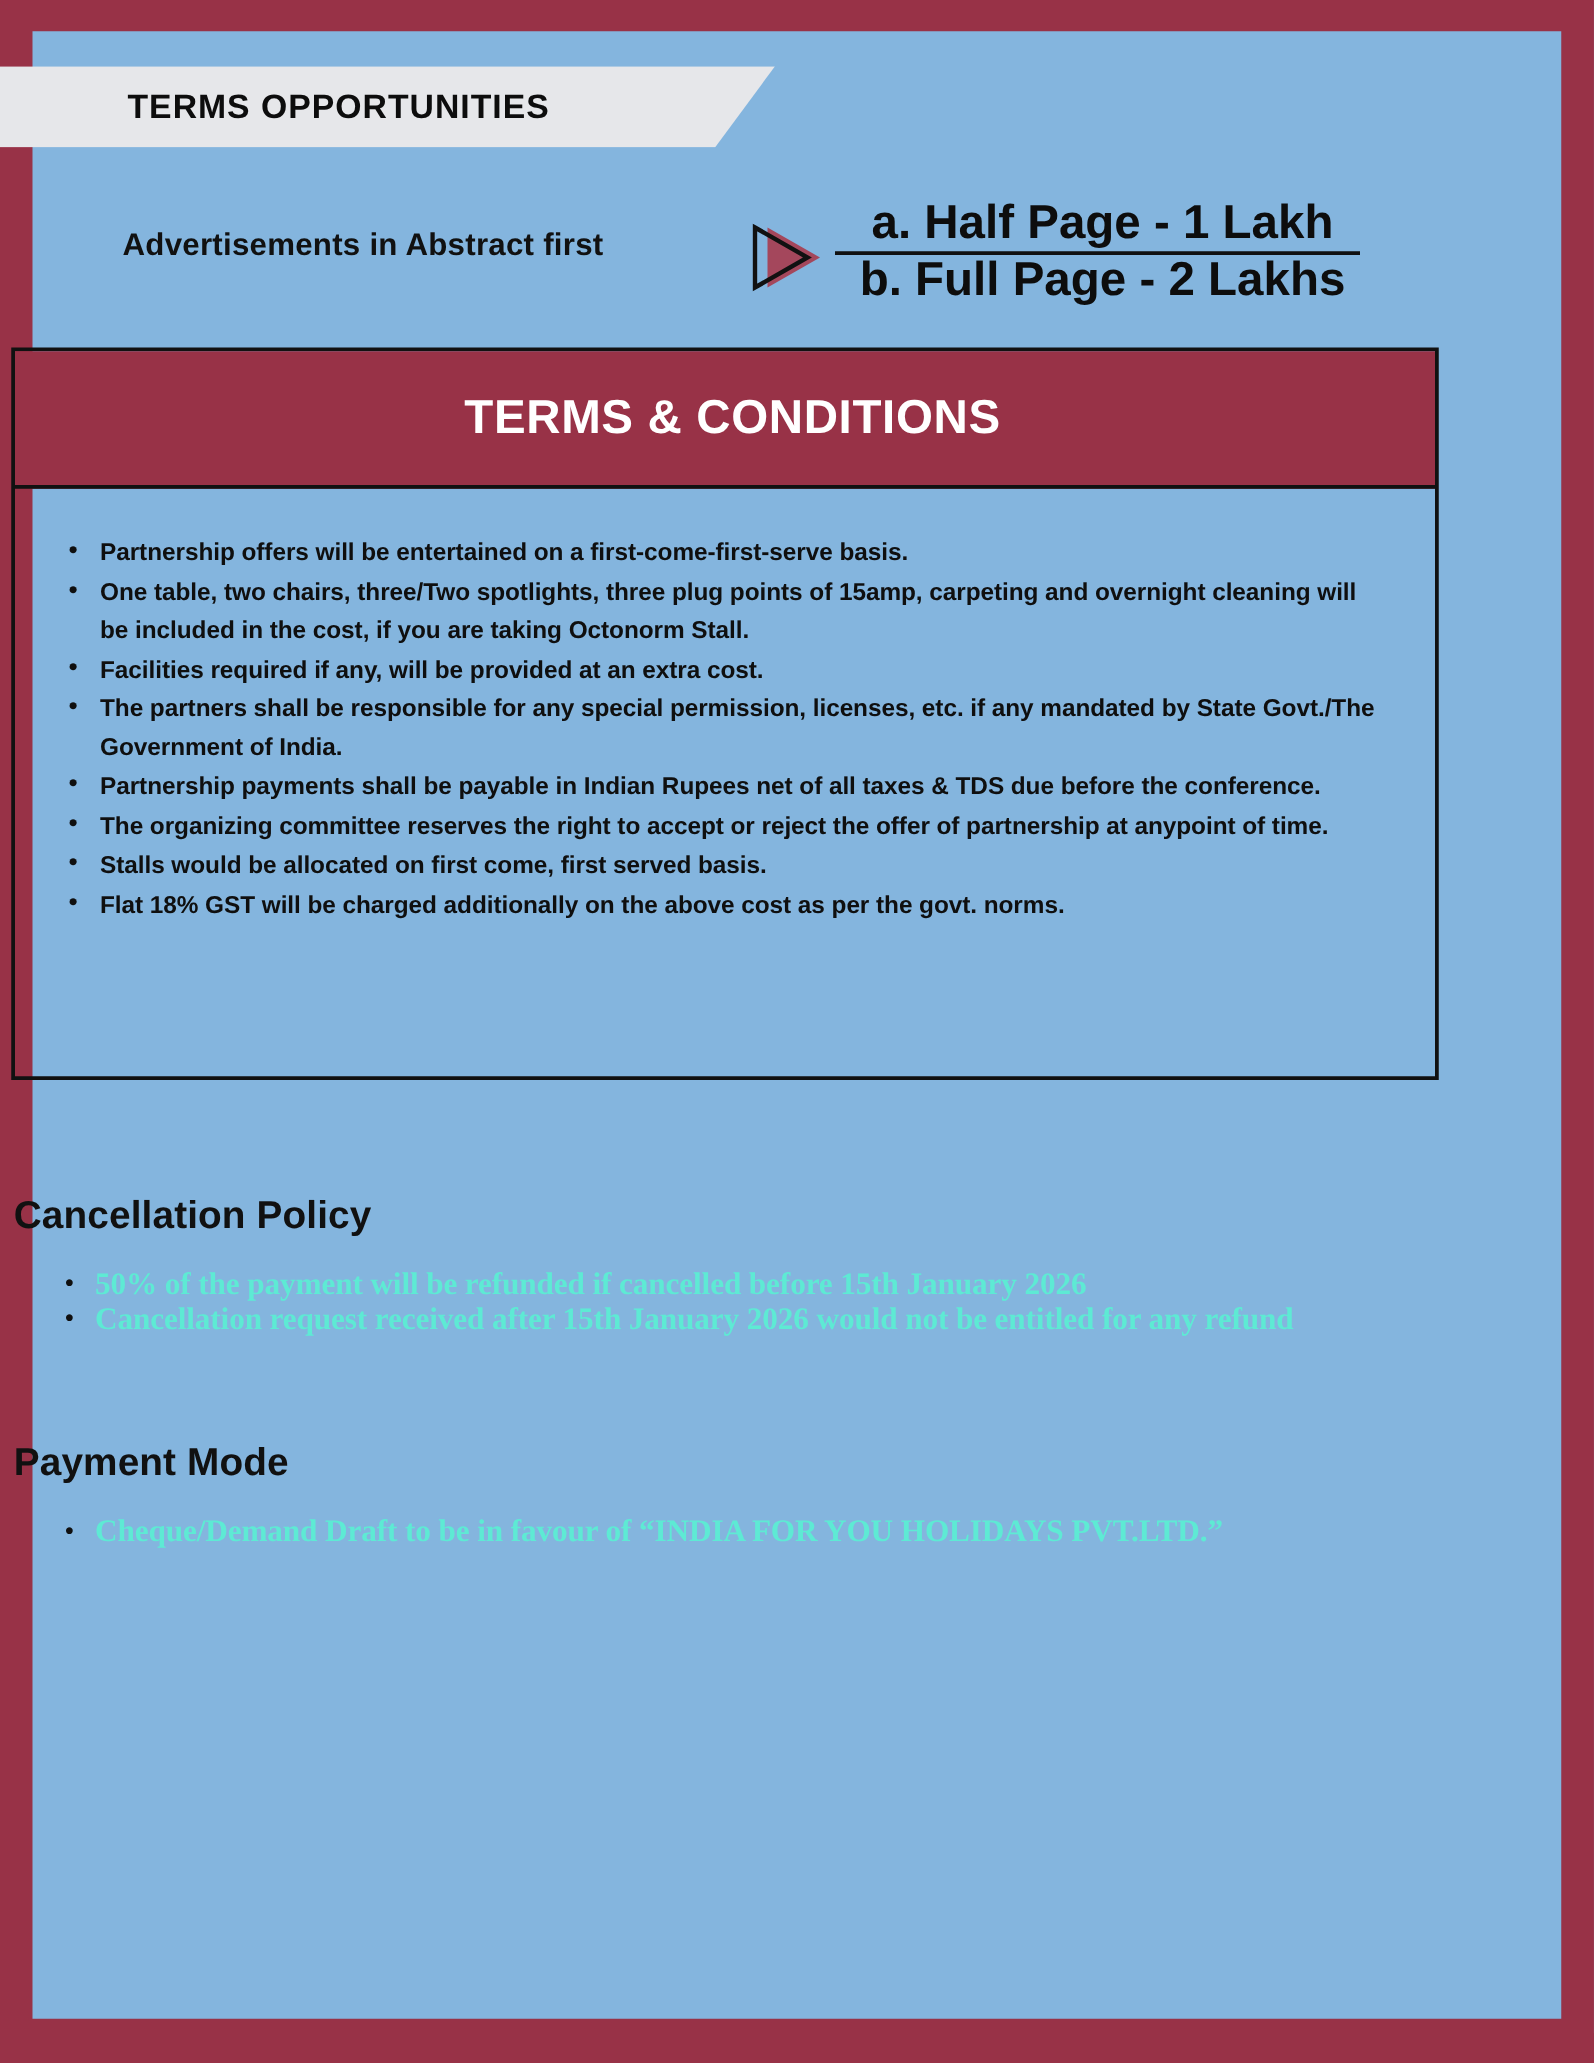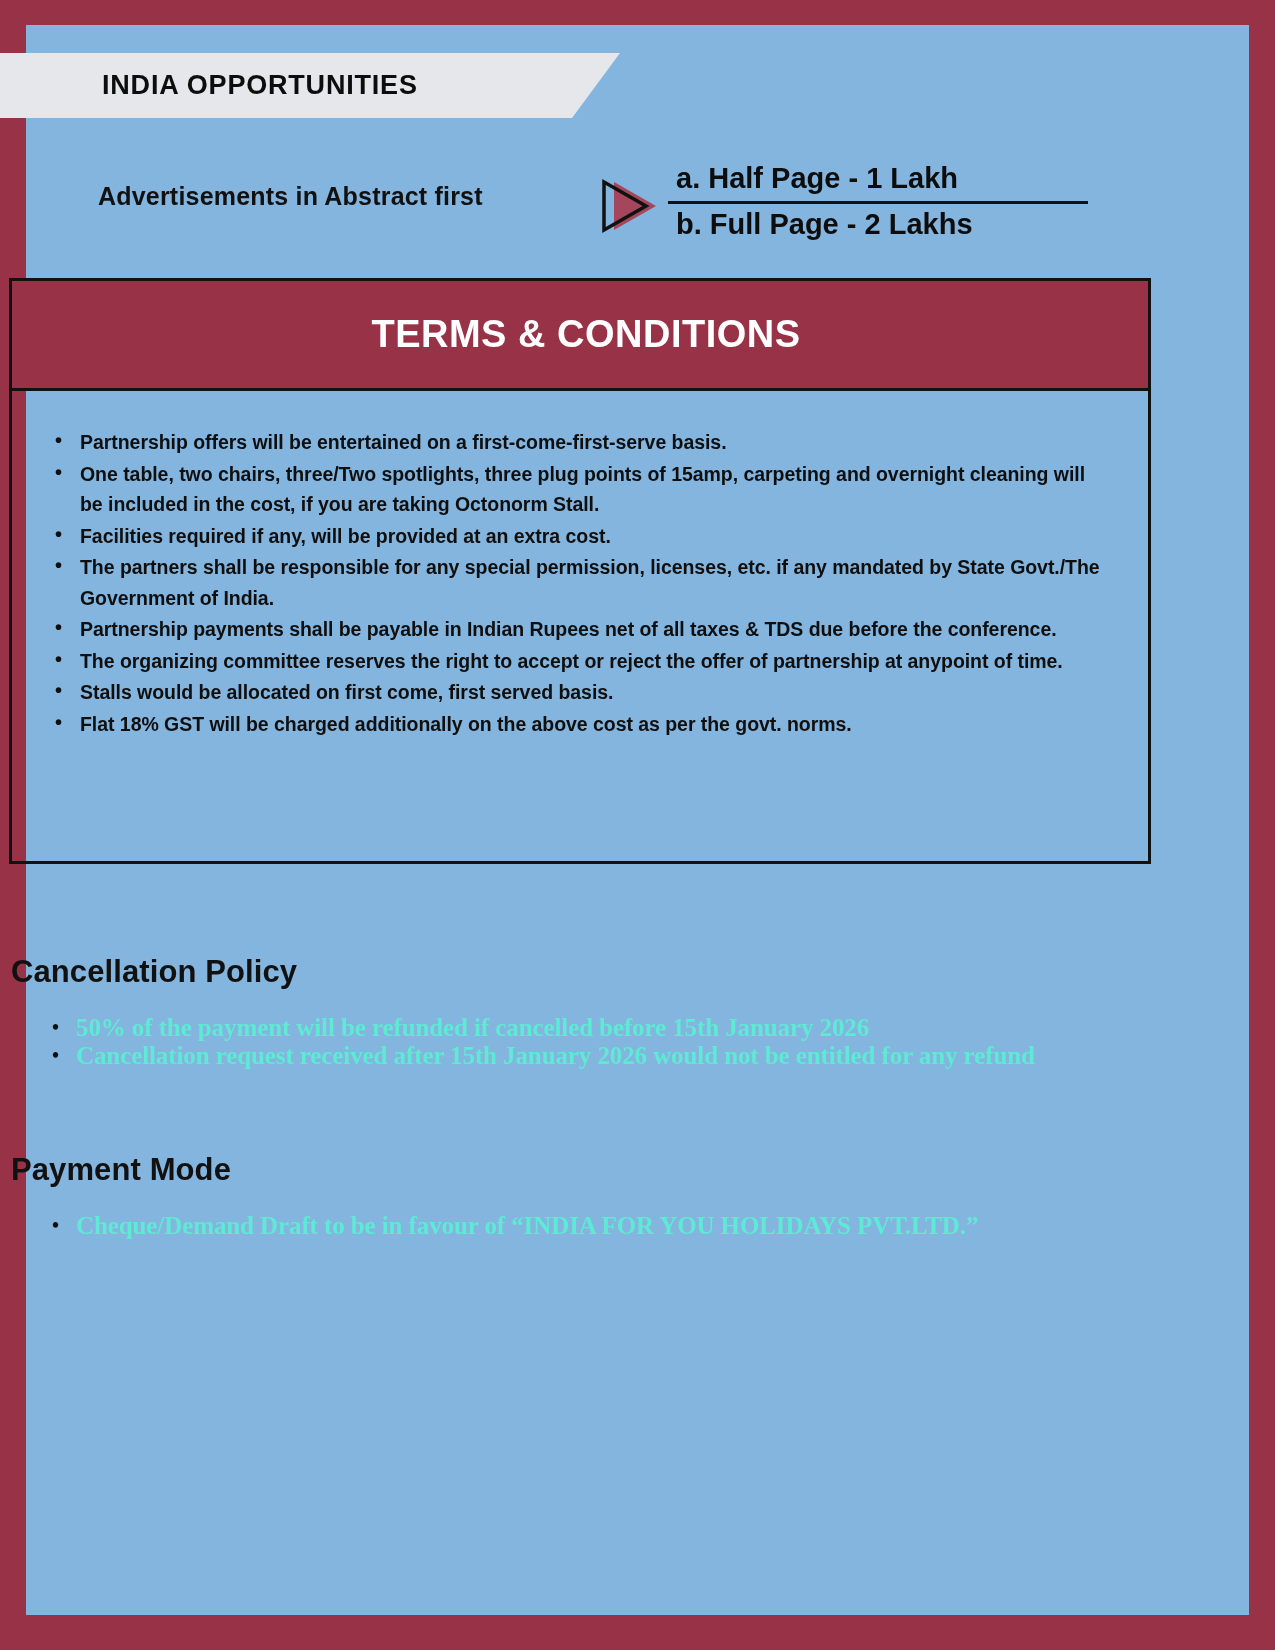--- a/index.html
+++ b/index.html
@@ -89,26 +89,27 @@
     width: 70px;
     height: 60px;
   }
   #ads-options {
     position: absolute;
     left: 668px;
     top: 8px;
     width: 420px;
   }
   .ads-opt {
-    font-size: 29px;
+    font-size: 38px;
     font-weight: 700;
     color: #0d0d0d;
     white-space: nowrap;
     line-height: 41px;
     padding-left: 8px;
+    text-align: center;
   }
   .ads-opt.first {
     border-bottom: 3px solid #111;
     padding-bottom: 2px;
   }
 
   
   #terms-box {
     position: absolute;
     left: 9px;
@@ -203,21 +204,21 @@
   #payment-list { top: 1212px; }
 </style>
 </head>
 <body>
 
 <div id="page">
   <div id="sheet"></div>
 
   <div id="ribbon-wrap">
     <div id="ribbon"></div>
-    <div id="ribbon-title">INDIA OPPORTUNITIES</div>
+    <div id="ribbon-title">TERMS OPPORTUNITIES</div>
   </div>
 
   <div id="ads-row">
     <div id="ads-label">Advertisements in Abstract first</div>
     <div id="ads-arrow">
       <svg width="70" height="60" viewBox="0 0 70 60" xmlns="http://www.w3.org/2000/svg">
         <polygon points="18,6 60,30 18,54" fill="#a4475c"></polygon>
         <polygon points="8,6 50,30 8,54" fill="none" stroke="#111111" stroke-width="3.5"></polygon>
       </svg>
     </div>

